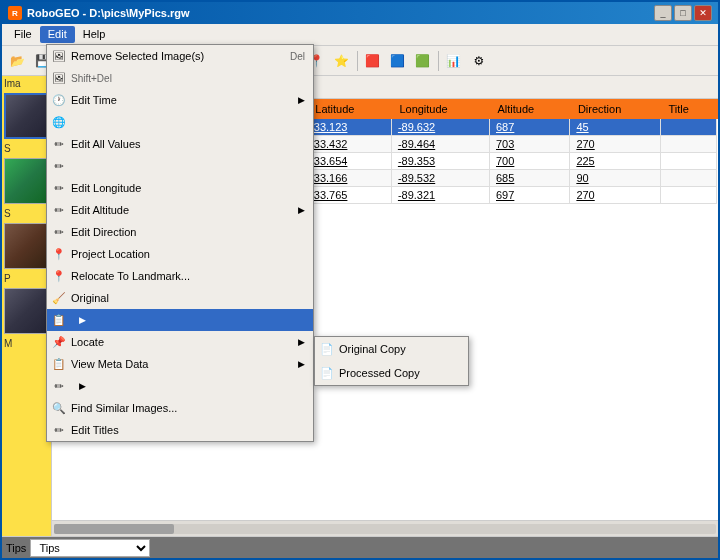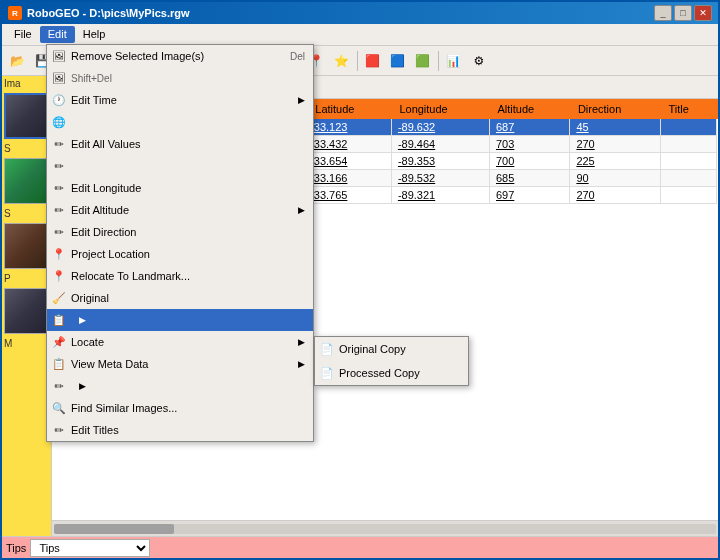--- a/index.html
+++ b/index.html
@@ -196,21 +196,21 @@
     td {
       border: 1px solid #ddd;
       padding: 2px 6px;
       white-space: nowrap;
       text-decoration: underline;
     }
     tr:nth-child(even) td { background: #f8f8f8; }
     tr.selected td { background: #316ac5; color: white; }
     .status-bar {
       height: 22px;
-      background: #fca5a5;
+      background: #737373;
       border-top: 1px solid #ccc;
       display: flex;
       align-items: center;
       padding: 0 4px;
       flex-shrink: 0;
     }
     .status-left {
       display: flex;
       align-items: center;
       gap: 4px;

